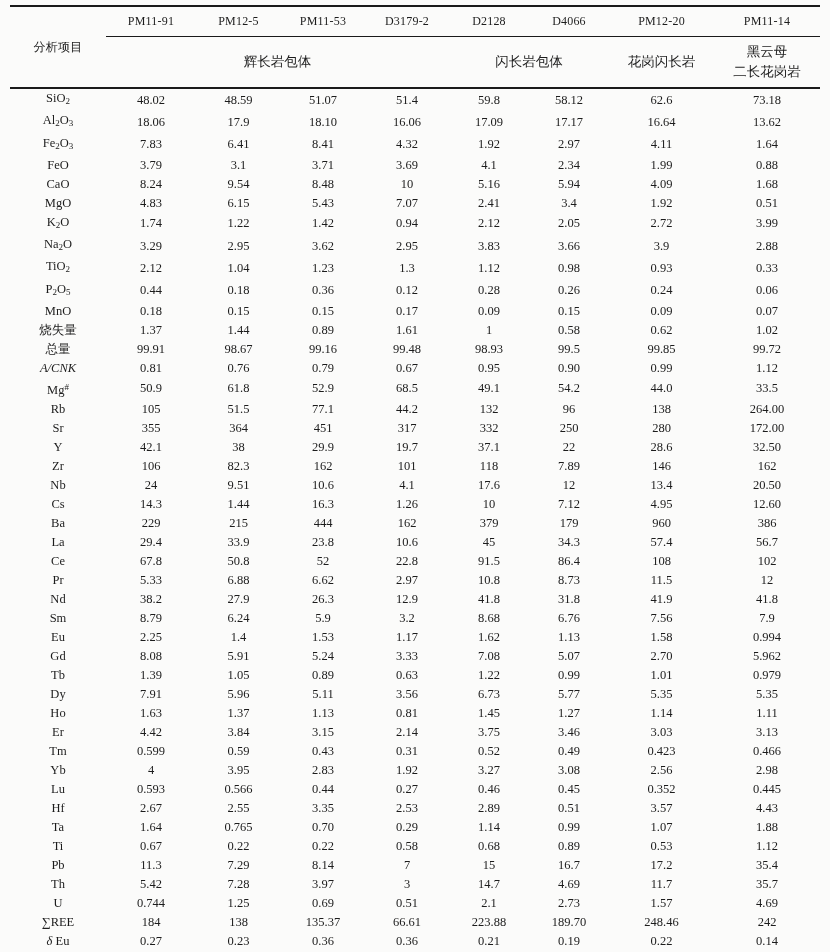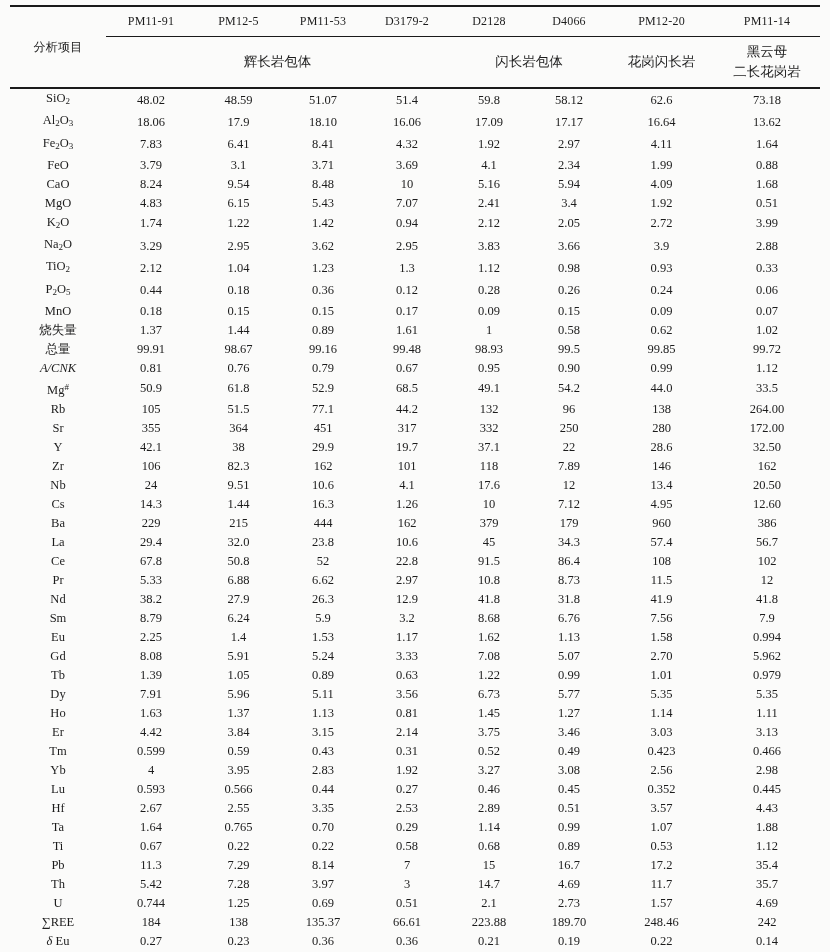--- a/index.html
+++ b/index.html
@@ -293,21 +293,21 @@
           <td class="cell">444</td>
           <td class="cell">162</td>
           <td class="cell">379</td>
           <td class="cell">179</td>
           <td class="cell">960</td>
           <td class="cell">386</td>
         </tr>
         <tr>
           <td class="row-label">La</td>
           <td class="cell">29.4</td>
-          <td class="cell">32.0</td>
+          <td class="cell">33.9</td>
           <td class="cell">23.8</td>
           <td class="cell">10.6</td>
           <td class="cell">45</td>
           <td class="cell">34.3</td>
           <td class="cell">57.4</td>
           <td class="cell">56.7</td>
         </tr>
         <tr>
           <td class="row-label">Ce</td>
           <td class="cell">67.8</td>

